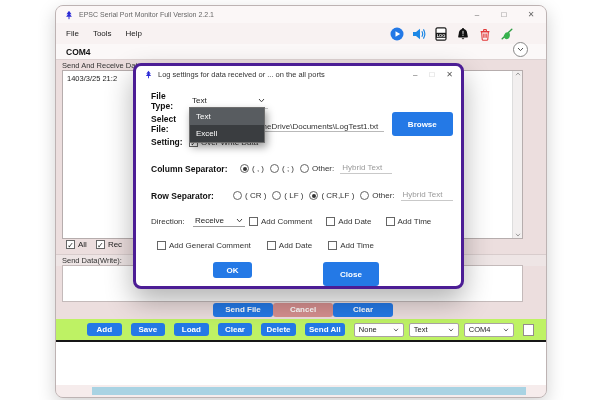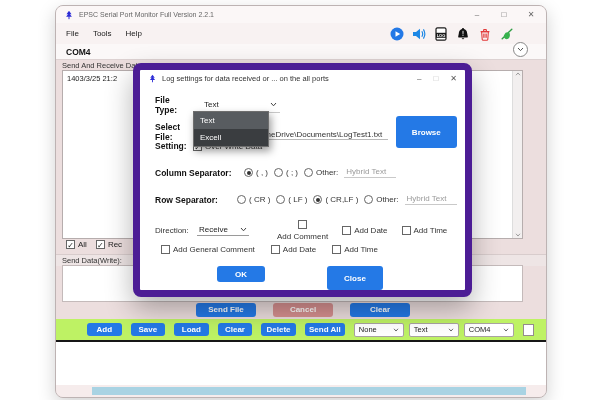--- a/index.html
+++ b/index.html
@@ -33,21 +33,21 @@
   .vscroll{position:absolute;right:0;top:0;bottom:0;width:9px;background:#f2efef;border-left:1px solid #ddd;
     display:flex;flex-direction:column;justify-content:space-between;align-items:center;padding:1px 0;color:#888;}
   .filter-row{position:absolute;left:10px;top:234px;display:flex;align-items:center;gap:9px;
     font-size:8px;color:#222;}
   .cbitem{display:flex;align-items:center;gap:3px;}
   .tx-strip{position:absolute;left:0;top:248px;right:0;height:11px;background:#eee5e5;
     border-top:1px solid #d8cccc;display:flex;align-items:center;padding:0 6px;font-size:7.5px;color:#333;}
   .tx-box{position:absolute;left:6px;top:259px;width:459px;height:35px;background:#fff;
     border:1px solid #c4baba;}
   .send-actions{position:absolute;left:4px;top:294px;right:0;height:19px;display:flex;
-    align-items:center;justify-content:center;gap:17px;}
+    align-items:center;justify-content:center;}
   .btn{background:#2479e6;color:#fff;font-size:8px;font-weight:bold;border-radius:3px;
     display:flex;align-items:center;justify-content:center;cursor:default;}
   .btn.big{width:60px;height:14px;}
   .btn.cancel{background:#d68f8f;}
   .composer{position:absolute;left:0;top:313px;right:0;height:21px;background:#bef264;
     display:flex;align-items:center;}
   .composer .btn{width:38px;height:13px;margin-right:9px;}
   .composer .btn.first{margin-left:31px;}
   .mini-select{width:44px;height:12px;background:#fff;border:1px solid #a9a2a2;border-radius:2px;
     display:flex;align-items:center;justify-content:space-between;padding:0 4px;font-size:7.5px;color:#222;margin-right:5px;}
@@ -59,44 +59,44 @@
   .hscroll .thumb{position:absolute;left:36px;top:2px;width:434px;height:8px;background:#a9d3e3;}
   
   .cb{width:9px;height:9px;border:1px solid #666;background:#fff;font-size:8px;line-height:9px;
     text-align:center;color:#222;display:inline-block;box-sizing:border-box;}
   .rd{width:9px;height:9px;border:1px solid #666;border-radius:50%;background:#fff;
     display:inline-block;position:relative;box-sizing:border-box;}
   .rd.sel::after{content:"";position:absolute;left:1.5px;top:1.5px;width:4px;height:4px;
     border-radius:50%;background:#333;}
   
   .dialog{position:absolute;left:133px;top:63px;width:325px;height:220px;background:#fff;
-    border:7px solid #4c1d95;border-radius:8px;box-shadow:0 12px 28px rgba(0,0,0,.30);z-index:20;}
+    border:3px solid #4c1d95;border-radius:8px;box-shadow:0 12px 28px rgba(0,0,0,.30);z-index:20;}
   .dlg-titlebar{position:absolute;left:0;top:0;right:0;height:17px;display:flex;align-items:center;
     padding:0 8px;font-size:7.5px;color:#333;}
   .dlg-titlebar .t-title{margin-left:5px;}
   .dlg-controls{margin-left:auto;display:flex;gap:12px;font-size:8px;color:#555;}
   .dlg-controls .dis{color:#c2c2c2;}
   .drow{position:absolute;left:15px;right:8px;display:flex;align-items:center;font-size:8px;color:#333;}
   .blbl{font-weight:bold;color:#111;font-size:8.5px;}
   .lbl38{width:38px;}
   .lbl89{width:89px;}
   .combo{width:73px;height:15px;display:flex;align-items:center;justify-content:space-between;
     border-bottom:1px solid #c9c9c9;padding:0 3px;color:#222;}
   .ddown{position:absolute;left:53px;top:41px;width:74px;background:#3a3d40;border:1px solid #6e6e6e;
     box-shadow:2px 4px 8px rgba(0,0,0,.4);z-index:30;}
   .ddown .opt{height:17px;display:flex;align-items:center;padding:0 6px;color:#fff;font-size:8px;}
   .ddown .opt.hov{background:#585c60;}
   .fileinput{width:197px;height:15px;border-bottom:1px solid #b9b9b9;display:flex;align-items:flex-end;}
   .fileinput span{margin-left:74px;font-size:8px;color:#333;white-space:nowrap;}
-  .browse{width:62px;height:32px;margin-left:8px;}
+  .browse{width:62px;height:24px;margin-left:8px;}
   .ritem{display:flex;align-items:center;gap:3px;margin-right:6px;}
   .ph{color:#9a9a9a;border-bottom:1px solid #c9c9c9;padding:0 2px 1px 2px;min-width:48px;}
   .dirsel{width:48px;display:flex;align-items:center;justify-content:space-between;
     border-bottom:1px solid #9a9a9a;padding:0 2px 1px 2px;color:#222;text-align:center;}
-  .okbtn{position:absolute;left:77px;top:196px;width:48px;height:16px;}
+  .okbtn{position:absolute;left:77px;top:196px;width:39px;height:16px;}
   .closebtn{position:absolute;left:187px;top:196px;width:56px;height:24px;}
 </style>
 </head>
 <body>
 
 <div class="stage">
 
   <div class="app">
 
     <div class="titlebar">
@@ -237,21 +237,21 @@
         <rect x="5.4" y="7.5" width="1.2" height="3.5" fill="#2b2bd6"></rect>
       </svg>
       <span class="t-title">Log settings for data received or ... on the all ports</span>
       <div class="dlg-controls">
         <span>–</span>
         <span class="dis">□</span>
         <span>✕</span>
       </div>
     </div>
 
-    <div class="drow" style="top:25px;gap:8px;">
+    <div class="drow" style="top:25px;">
       <span class="blbl lbl38">File Type:</span>
       <span class="combo">
         <span>Text</span>
         <svg width="7" height="5" viewBox="0 0 7 5">
           <path d="M1 1 L3.5 3.8 L6 1" stroke="#444" fill="none" stroke-width="1"></path>
           </svg>
       </span>
     </div>
 
     <div class="drow" style="top:46px;">
@@ -314,21 +314,21 @@
     </div>
 
     <div class="drow" style="top:150px;">
       <span style="width:42px;">Direction:</span>
       <span class="dirsel">
         <span>Receive</span>
         <svg width="7" height="5" viewBox="0 0 7 5">
           <path d="M1 1 L3.5 3.8 L6 1" stroke="#444" fill="none" stroke-width="1"></path>
           </svg>
       </span>
-      <span class="ritem" style="margin-left:28px;flex-direction:column;">
+      <span class="ritem" style="margin-left:4px;">
         <span class="cb" style="color:transparent;"></span>
         <span>Add Comment</span>
       </span>
       <span class="ritem" style="margin-left:8px;">
         <span class="cb" style="color:transparent;"></span>
         <span>Add Date</span>
       </span>
       <span class="ritem" style="margin-left:8px;">
         <span class="cb" style="color:transparent;"></span>
         <span>Add Time</span>

